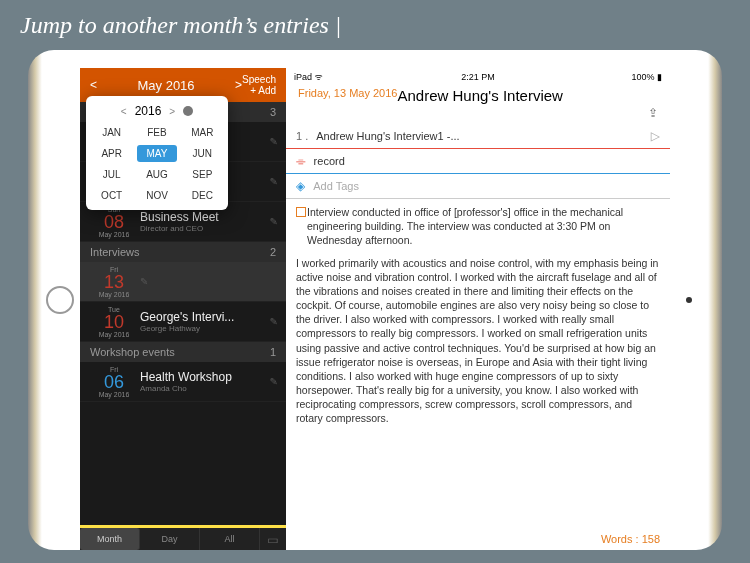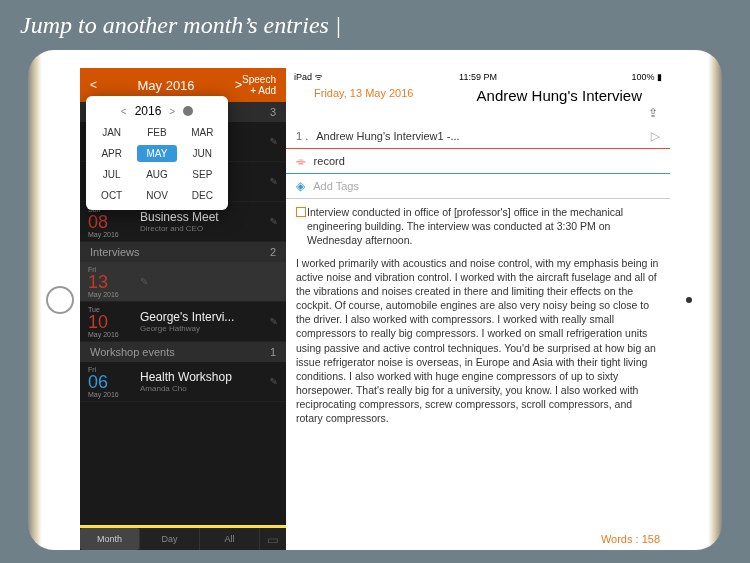--- a/index.html
+++ b/index.html
@@ -10,21 +10,21 @@
     .home-btn { position:absolute; left:18px; top:50%; width:28px; height:28px; border:2px solid #999; border-radius:50%; transform:translateY(-50%); }
     .camera { position:absolute; right:30px; top:50%; width:6px; height:6px; background:#333; border-radius:50%; transform:translateY(-50%); }
 
     .sidebar { width:206px; background:#1a1a1a; color:#fff; display:flex; flex-direction:column; position:relative; }
     .month-hdr { background:#D35400; padding:6px 10px; display:flex; align-items:center; justify-content:space-between; font-size:13px; position:relative; z-index:1; }
     .month-hdr .chev { color:#fff; font-size:12px; }
     .month-hdr .lbl { flex:1; text-align:center; }
     .month-hdr .rt { font-size:10px; text-align:right; line-height:11px; }
     .section { background:#2d2d2d; color:#999; font-size:11px; padding:4px 10px; display:flex; justify-content:space-between; }
     .entry { display:flex; align-items:center; padding:4px 8px; border-bottom:1px solid #222; height:40px; }
-    .entry .dt { width:52px; text-align:left; }
+    .entry .dt { width:52px; text-align:center; }
     .entry .dow { font-size:7px; color:#888; display:block; }
     .entry .dnum { font-size:18px; font-weight:300; display:block; line-height:18px; }
     .entry .my { font-size:7px; color:#888; display:block; }
     .entry .dnum.orange { color:#E67E22; }
     .entry .dnum.red { color:#C0392B; }
     .entry .dnum.blue { color:#3498DB; }
     .entry .info { flex:1; overflow:hidden; }
     .entry .ttl { font-size:12px; color:#eee; white-space:nowrap; overflow:hidden; text-overflow:ellipsis; }
     .entry .sub { font-size:8px; color:#777; }
     .entry.sel { background:#333; }
@@ -42,21 +42,21 @@
     .yr-row .yv { color:#000; font-size:12px; }
     .yr-row .dot { width:10px; height:10px; border-radius:50%; background:#777; }
     .mo-grid { display:grid; grid-template-columns:repeat(3,1fr); gap:4px 6px; }
     .mo-cell { font-size:10px; color:#333; text-align:center; padding:3px 2px; border-radius:3px; }
     .mo-cell.on { background:#3498DB; color:#fff; }
 
     .main { flex:1; background:#fff; display:flex; flex-direction:column; font-size:11px; color:#333; }
     .status { display:flex; justify-content:space-between; align-items:center; padding:2px 8px; font-size:9px; color:#000; }
     .status .l,.status .r { width:60px; }
     .status .r { text-align:right; }
-    .hdr-row { display:flex; justify-content:space-between; align-items:flex-start; padding:2px 28px; }
+    .hdr-row { display:flex; justify-content:flex-start; align-items:flex-start; padding:2px 12px; }
     .hdr-row .dtxt { color:#E67E22; font-size:11px; }
     .hdr-row .ttl { font-size:15px; color:#000; text-align:right; }
     .share { text-align:right; padding:0 12px 4px; color:#666; font-size:12px; }
     .row { display:flex; align-items:center; padding:5px 10px; gap:8px; }
     .row .num { color:#666; font-size:11px; }
     .row .play { margin-left:auto; color:#aaa; font-size:12px; }
     .mic { color:#E74C3C; font-size:12px; }
     .tag { color:#3498DB; font-size:12px; }
     .content { padding:6px 10px; flex:1; overflow:hidden; font-size:10.5px; line-height:1.35; color:#333; }
     .content .lead { display:flex; gap:1px; margin-bottom:8px; }
@@ -199,21 +199,21 @@
             <div class="mo-cell">OCT</div>
             <div class="mo-cell">NOV</div>
             <div class="mo-cell">DEC</div>
           </div>
       </div>
     </div>
 
     <div class="main">
       <div class="status">
         <span class="l"><span>iPad</span> <span>ᯤ</span></span>
-        <span>11:59 PM</span>
+        <span>2:21 PM</span>
         <span class="r"><span>100%</span> ▮</span>
       </div>
       <div class="hdr-row">
         <span class="dtxt">Friday, 13 May 2016</span>
         <span class="ttl">Andrew Hung's Interview</span>
       </div>
       <div class="share">⇪</div>
 
       <div class="row">
         <span class="num">1 .</span>

